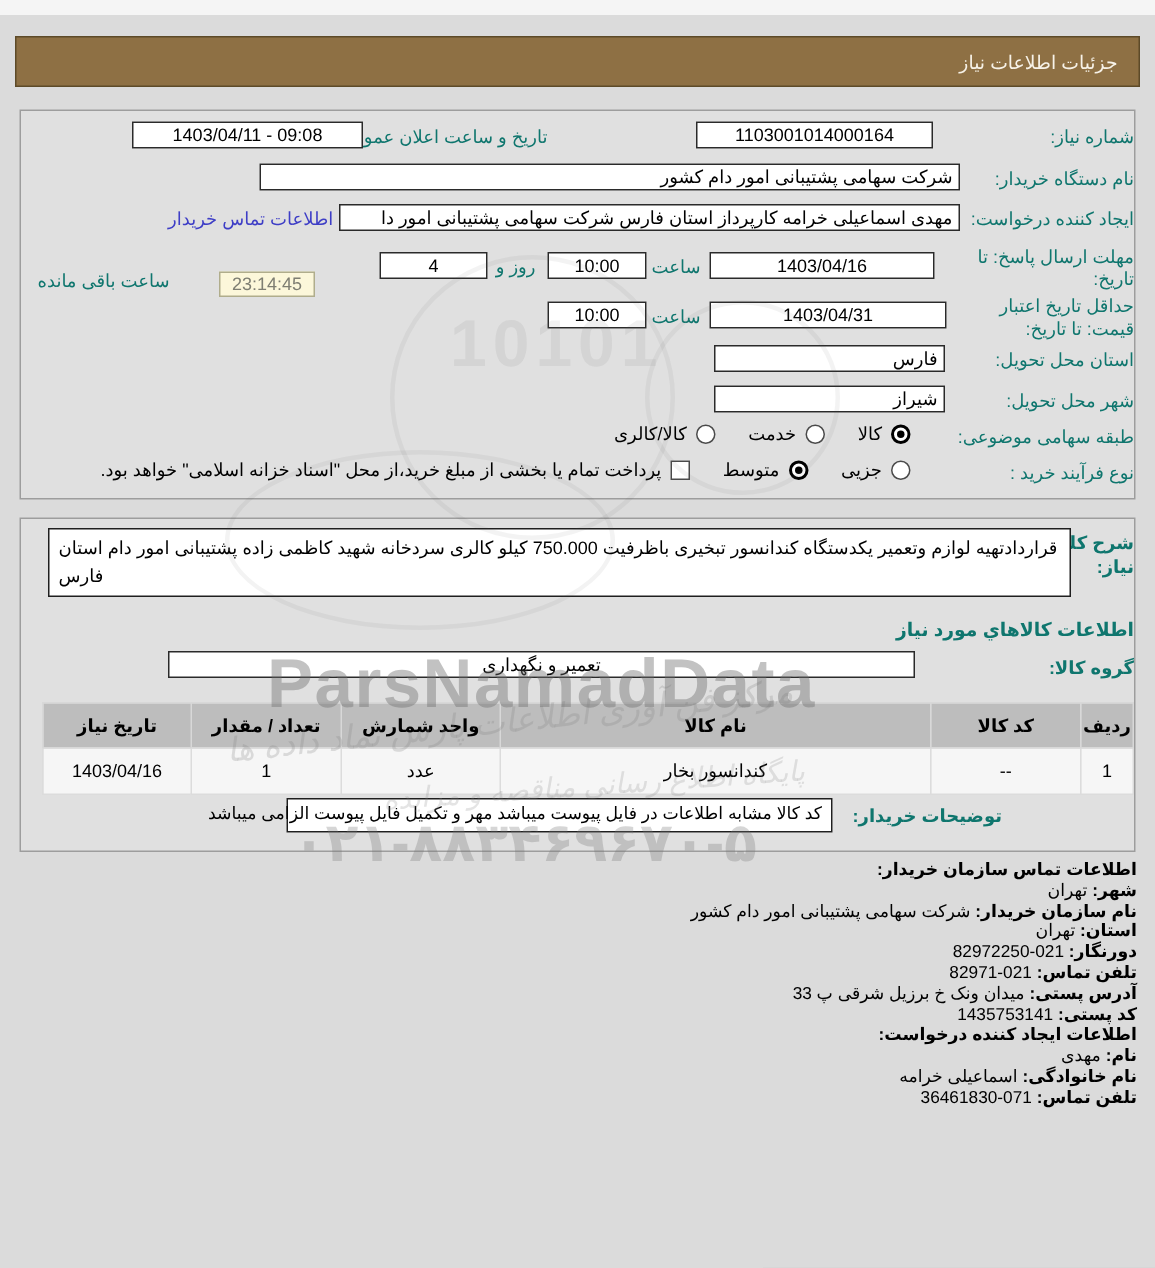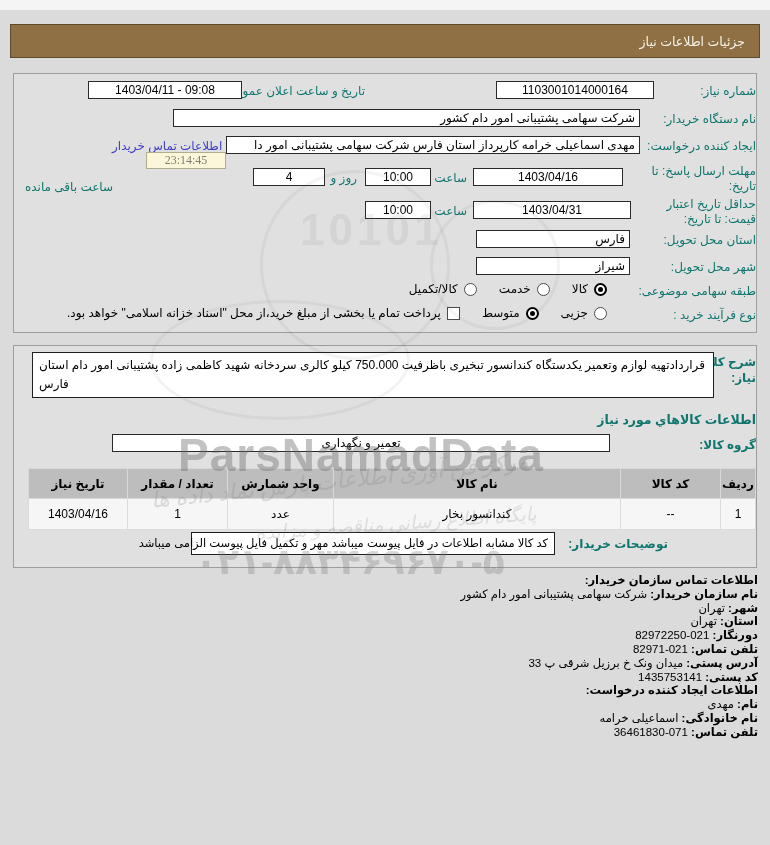--- a/index.html
+++ b/index.html
@@ -58,39 +58,39 @@
 <div id="screen">
   <div id="topstrip"></div>
 
   <div class="hdrbar">
     <span>جزئیات اطلاعات نیاز</span>
   </div>
 
   <div class="gbox" id="box1"></div>
 
   <span class="lb" style="right:14px; top:84px;">شماره نیاز:</span>
-  <div class="tb center" style="left:496px; top:81px; width:158px;">1103001014000164</div>
+  <div class="tb center" style="left:464px; top:81px; width:158px;">1103001014000164</div>
   <span class="lb" style="right:405px; top:84px;">تاریخ و ساعت اعلان عمومی:</span>
   <div class="tb center" style="left:64px; top:81px; width:154px;margin-left:24px;">1403/04/11 - 09:08</div>
 
   <span class="lb" style="right:14px; top:112px;">نام دستگاه خریدار:</span>
   <div class="tb rtl" style="left:173px; top:109px; width:467px;">شرکت سهامی پشتیبانی امور دام کشور</div>
 
   <span class="lb" style="right:14px; top:139px;">ایجاد کننده درخواست:</span>
   <div class="tb rtl" style="left:226px; top:136px; width:414px;">مهدی اسماعیلی خرامه کارپرداز استان فارس شرکت سهامی پشتیبانی امور دا</div>
   <span class="link" style="left:112px; top:139px;">اطلاعات تماس خریدار</span>
 
   <span class="lb" style="right:14px; top:164px;">مهلت ارسال پاسخ: تا</span>
   <span class="lb" style="right:14px; top:179px;">تاریخ:</span>
   <div class="tb center" style="left:473px; top:168px; width:150px;">1403/04/16</div>
   <span class="lb" style="right:303px; top:171px;">ساعت</span>
   <div class="tb center" style="left:365px; top:168px; width:66px;">10:00</div>
   <span class="lb" style="right:413px; top:171px;">روز و</span>
   <div class="tb center" style="left:253px; top:168px; width:72px;">4</div>
-  <div class="countdown" style="left:146px; top:152px; width:80px;font-family:Liberation Serif, serif;">23:14:45</div>
+  <div class="countdown" style="left:146px; top:181px; width:64px;">23:14:45</div>
   <span class="lb" style="left:25px; top:180px;">ساعت باقی مانده</span>
 
   <span class="lb" style="right:14px; top:197px;">حداقل تاریخ اعتبار</span>
   <span class="lb" style="right:14px; top:212px;">قیمت: تا تاریخ:</span>
   <div class="tb center" style="left:473px; top:201px; width:158px;">1403/04/31</div>
   <span class="lb" style="right:303px; top:204px;">ساعت</span>
   <div class="tb center" style="left:365px; top:201px; width:66px;">10:00</div>
 
   <span class="lb" style="right:14px; top:233px;margin-left:33px;">استان محل تحویل:</span>
   <div class="tb rtl" style="left:476px; top:230px; width:154px;">فارس</div>
@@ -99,21 +99,21 @@
 
   <span class="lb" style="right:14px; top:284px;">طبقه سهامی موضوعی:</span>
   <div class="optrow" style="right:163px; top:282px;">
     <span class="radio checked"></span>
     <span class="optlabel">کالا</span>
     <span class="optgap"></span>
     <span class="radio"></span>
     <span class="optlabel">خدمت</span>
     <span class="optgap"></span>
     <span class="radio"></span>
-    <span class="optlabel">کالا/تکمیل</span>
+    <span class="optlabel">کالا/کالری</span>
   </div>
 
   <span class="lb" style="right:14px; top:308px;">نوع فرآیند خرید :</span>
   <div class="optrow" style="right:163px; top:306px;">
     <span class="radio"></span>
     <span class="optlabel">جزیی</span>
     <span class="optgap"></span>
     <span class="radio checked"></span>
     <span class="optlabel">متوسط</span>
     <span class="optgap"></span>
@@ -161,22 +161,22 @@
         <td class="ltr">1403/04/16</td>
       </tr>
     </tbody>
   </table>
 
   <span class="lb bold" style="right:102px; top:537px;">توضیحات خریدار:</span>
   <div class="descbox" style="left:191px; top:532px; width:364px; height:23px; font-size:11.5px; padding-top:2px; white-space:nowrap;">کد کالا مشابه اطلاعات در فایل پیوست میباشد مهر و تکمیل فایل پیوست الزامی میباشد</div>
 
   <div id="contact">
     <div class="ln bold">اطلاعات تماس سازمان خریدار:</div>
+    <div class="ln"><span class="bold">شهر:</span> <span>تهران</span></div>
     <div class="ln"><span class="bold">نام سازمان خریدار:</span> <span>شرکت سهامی پشتیبانی امور دام کشور</span></div>
-    <div class="ln"><span class="bold">شهر:</span> <span>تهران</span></div>
     <div class="ln"><span class="bold">استان:</span> <span>تهران</span></div>
     <div class="ln"><span class="bold">دورنگار:</span> <span class="ltr">82972250-021</span></div>
     <div class="ln"><span class="bold">تلفن تماس:</span> <span class="ltr">82971-021</span></div>
     <div class="ln"><span class="bold">آدرس پستی:</span> <span>میدان ونک خ برزیل شرقی پ 33</span></div>
     <div class="ln"><span class="bold">کد پستی:</span> <span class="ltr">1435753141</span></div>
     <div class="ln bold">اطلاعات ایجاد کننده درخواست:</div>
     <div class="ln"><span class="bold">نام:</span> <span>مهدی</span></div>
     <div class="ln"><span class="bold">نام خانوادگی:</span> <span>اسماعیلی خرامه</span></div>
     <div class="ln"><span class="bold">تلفن تماس:</span> <span class="ltr">36461830-071</span></div>
   </div>

